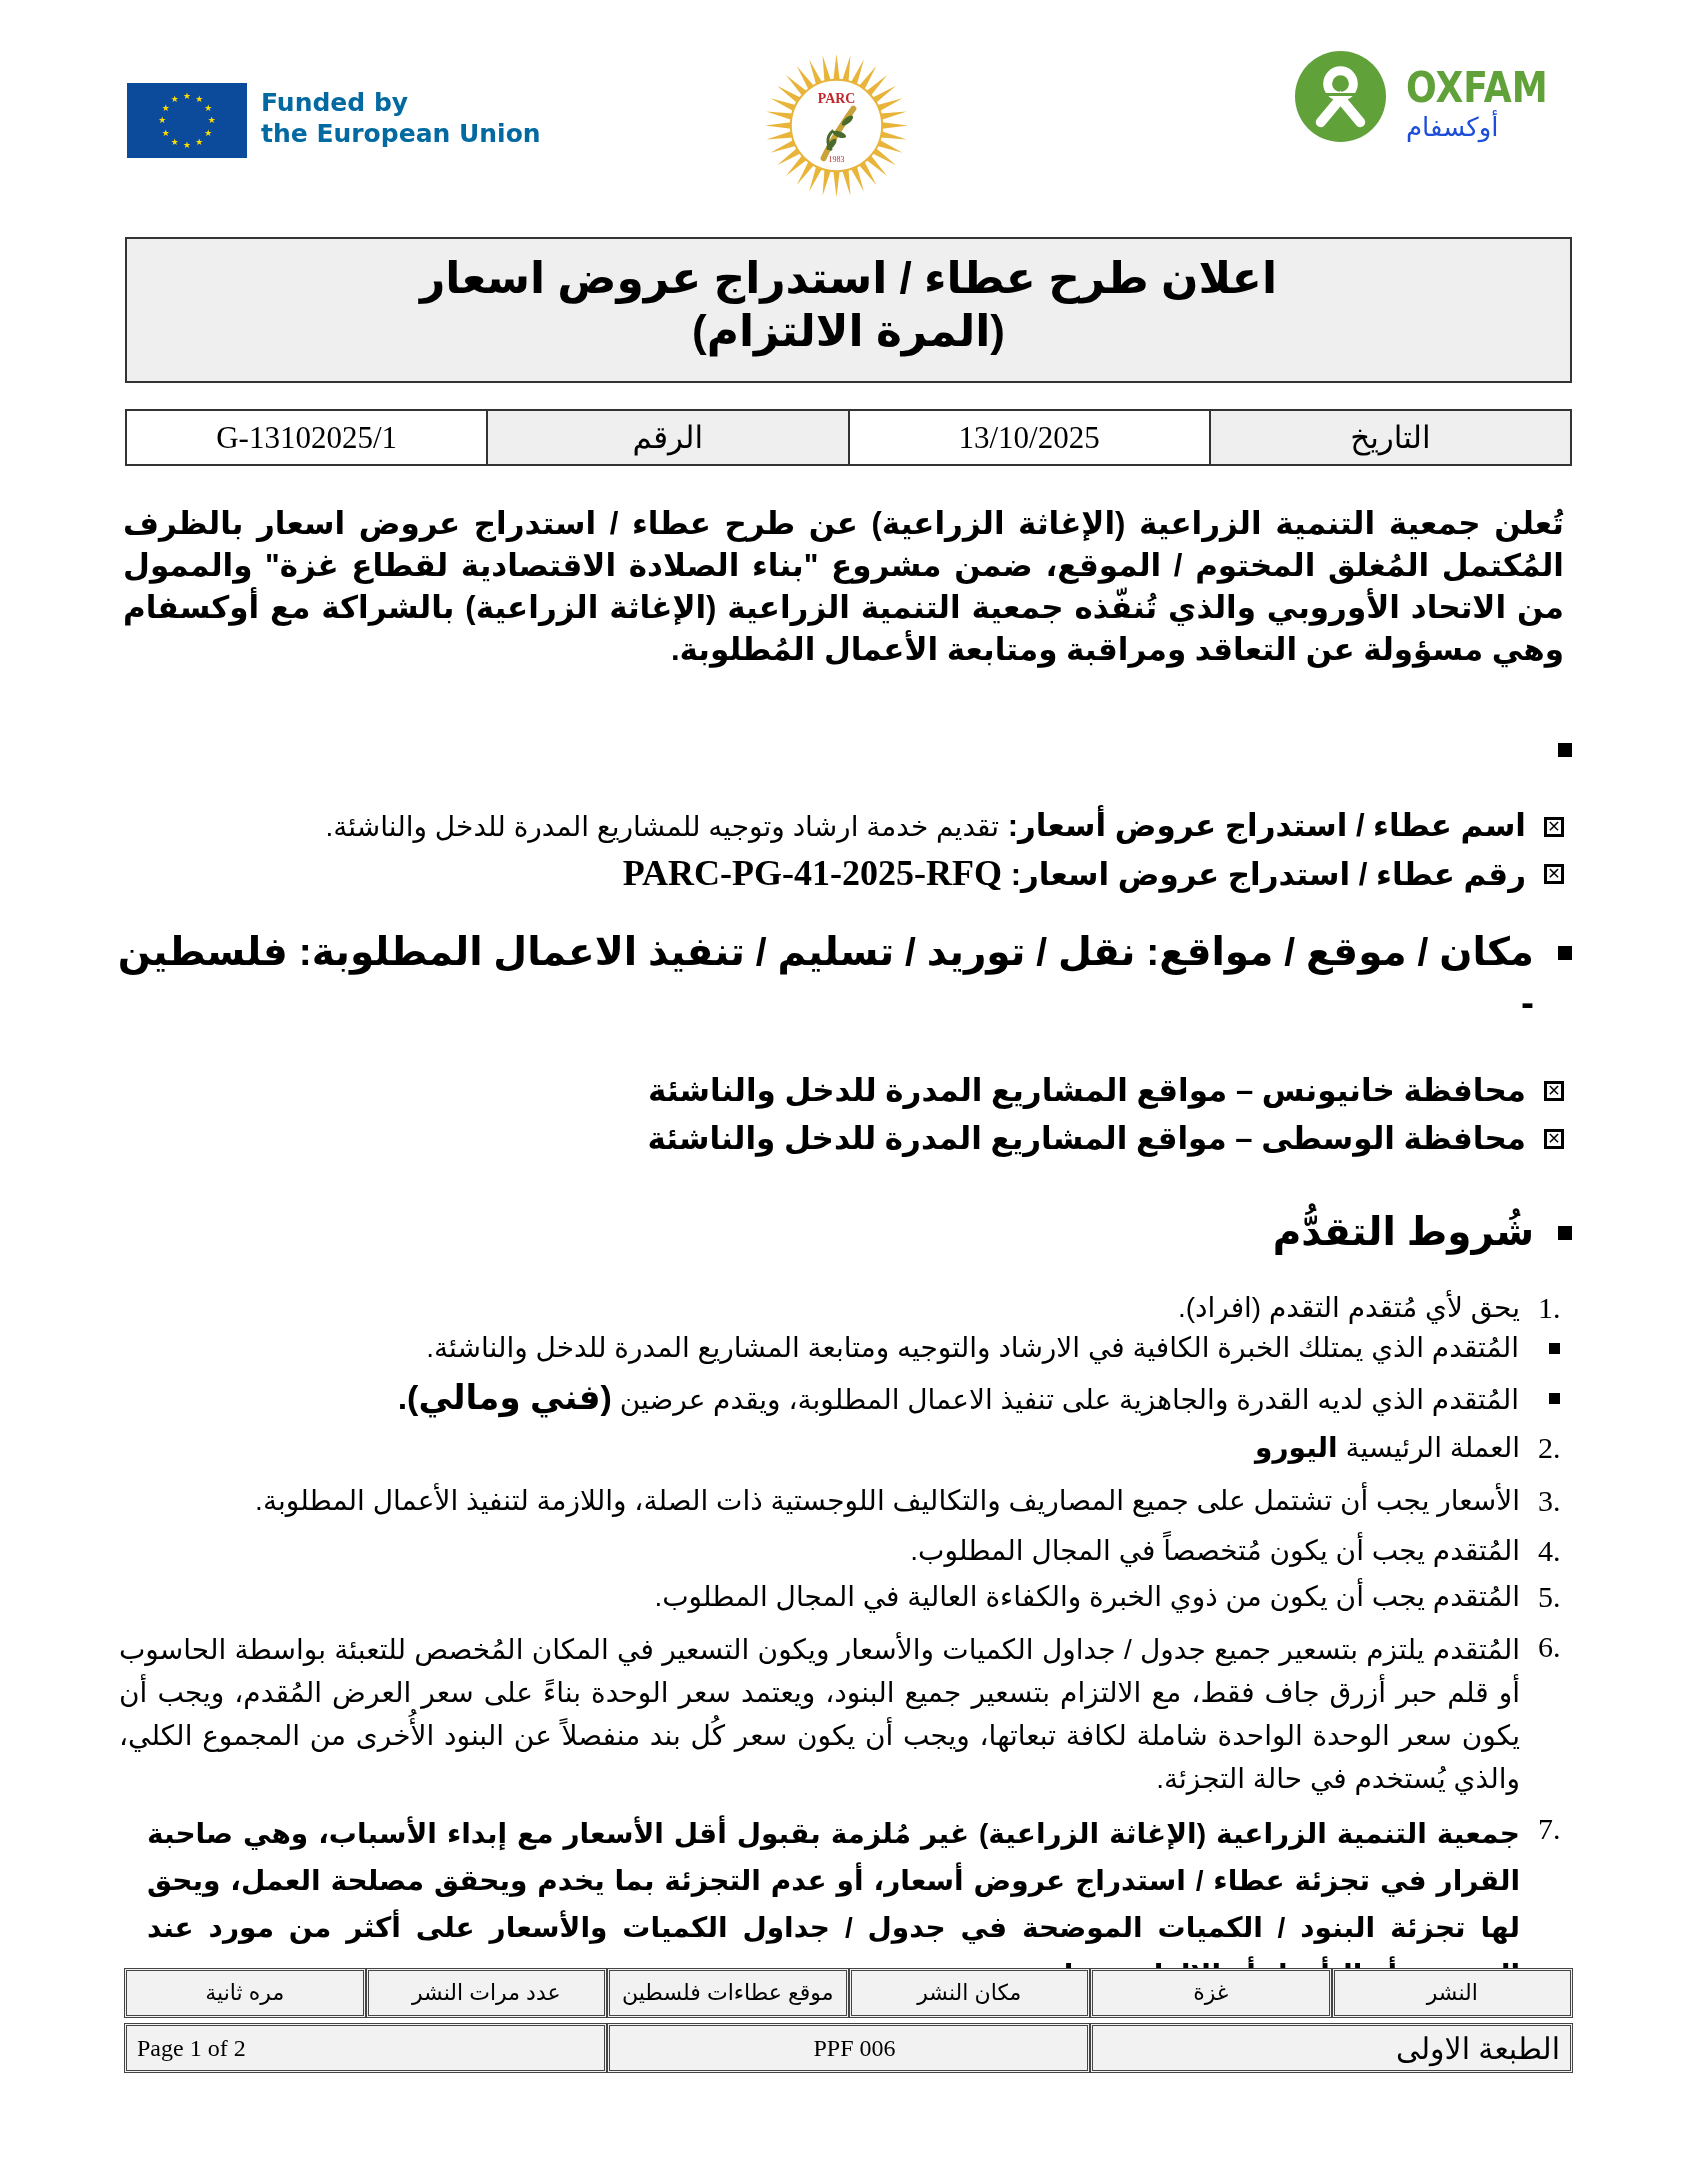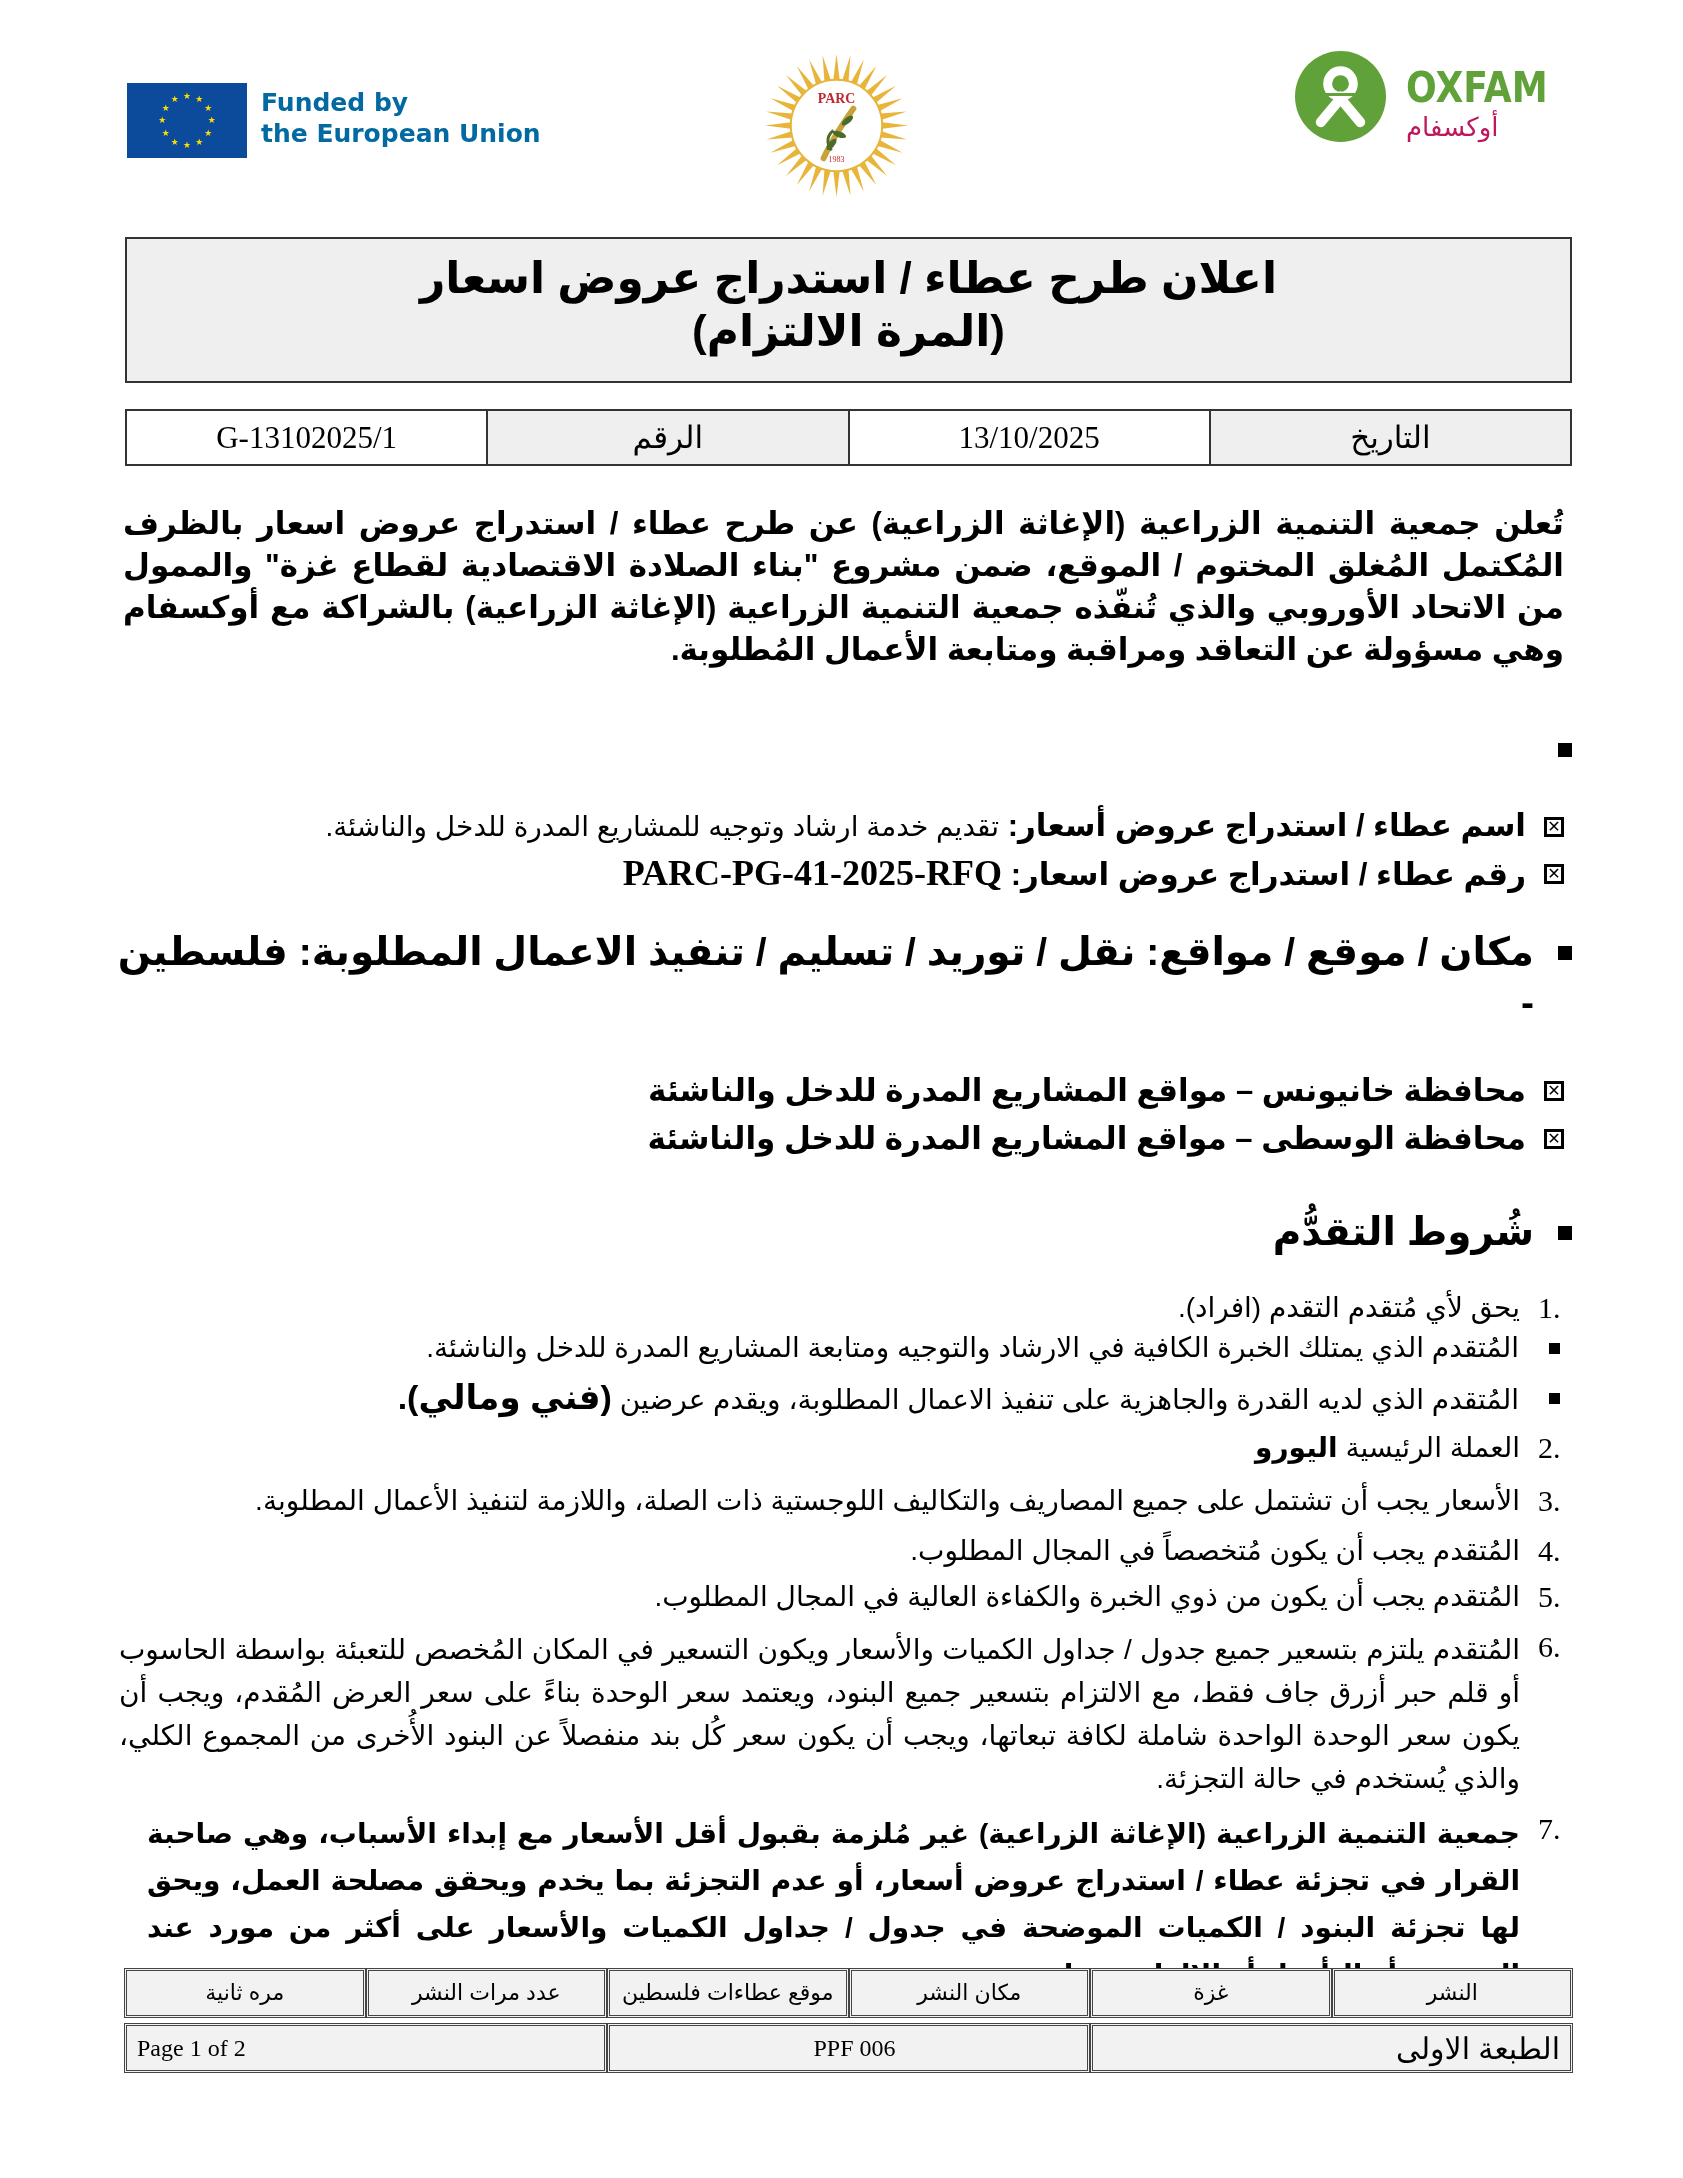--- a/index.html
+++ b/index.html
@@ -26,21 +26,21 @@
     position: absolute; left: 0; top: 0; width: 91px; height: 91px; border-radius: 50%;
     background: #60a13a;
   }
   .oxfam-circle svg { width: 100%; height: 100%; display: block; }
   .oxfam-word {
     position: absolute; left: 111px; top: 14px; color: #60a13a;
     font-weight: bold; font-size: 42px; letter-spacing: 0px; line-height: 46px;
     font-family: "DejaVu Sans", sans-serif; transform: scaleX(0.86); transform-origin: left center;
   }
   .oxfam-arabic {
-    position: absolute; left: 111px; top: 61px; color: #be185d; font-size: 26px;
+    position: absolute; left: 111px; top: 61px; color: #1d4ed8; font-size: 26px;
     font-family: "DejaVu Sans", sans-serif; direction: rtl; white-space: nowrap;
   }
 
   
   .title-box {
     left: 125px; top: 237px; width: 1447px; height: 146px;
     background: #efefef; border: 2px solid #333; box-sizing: border-box;
     text-align: center;
   }
   .title-line {

